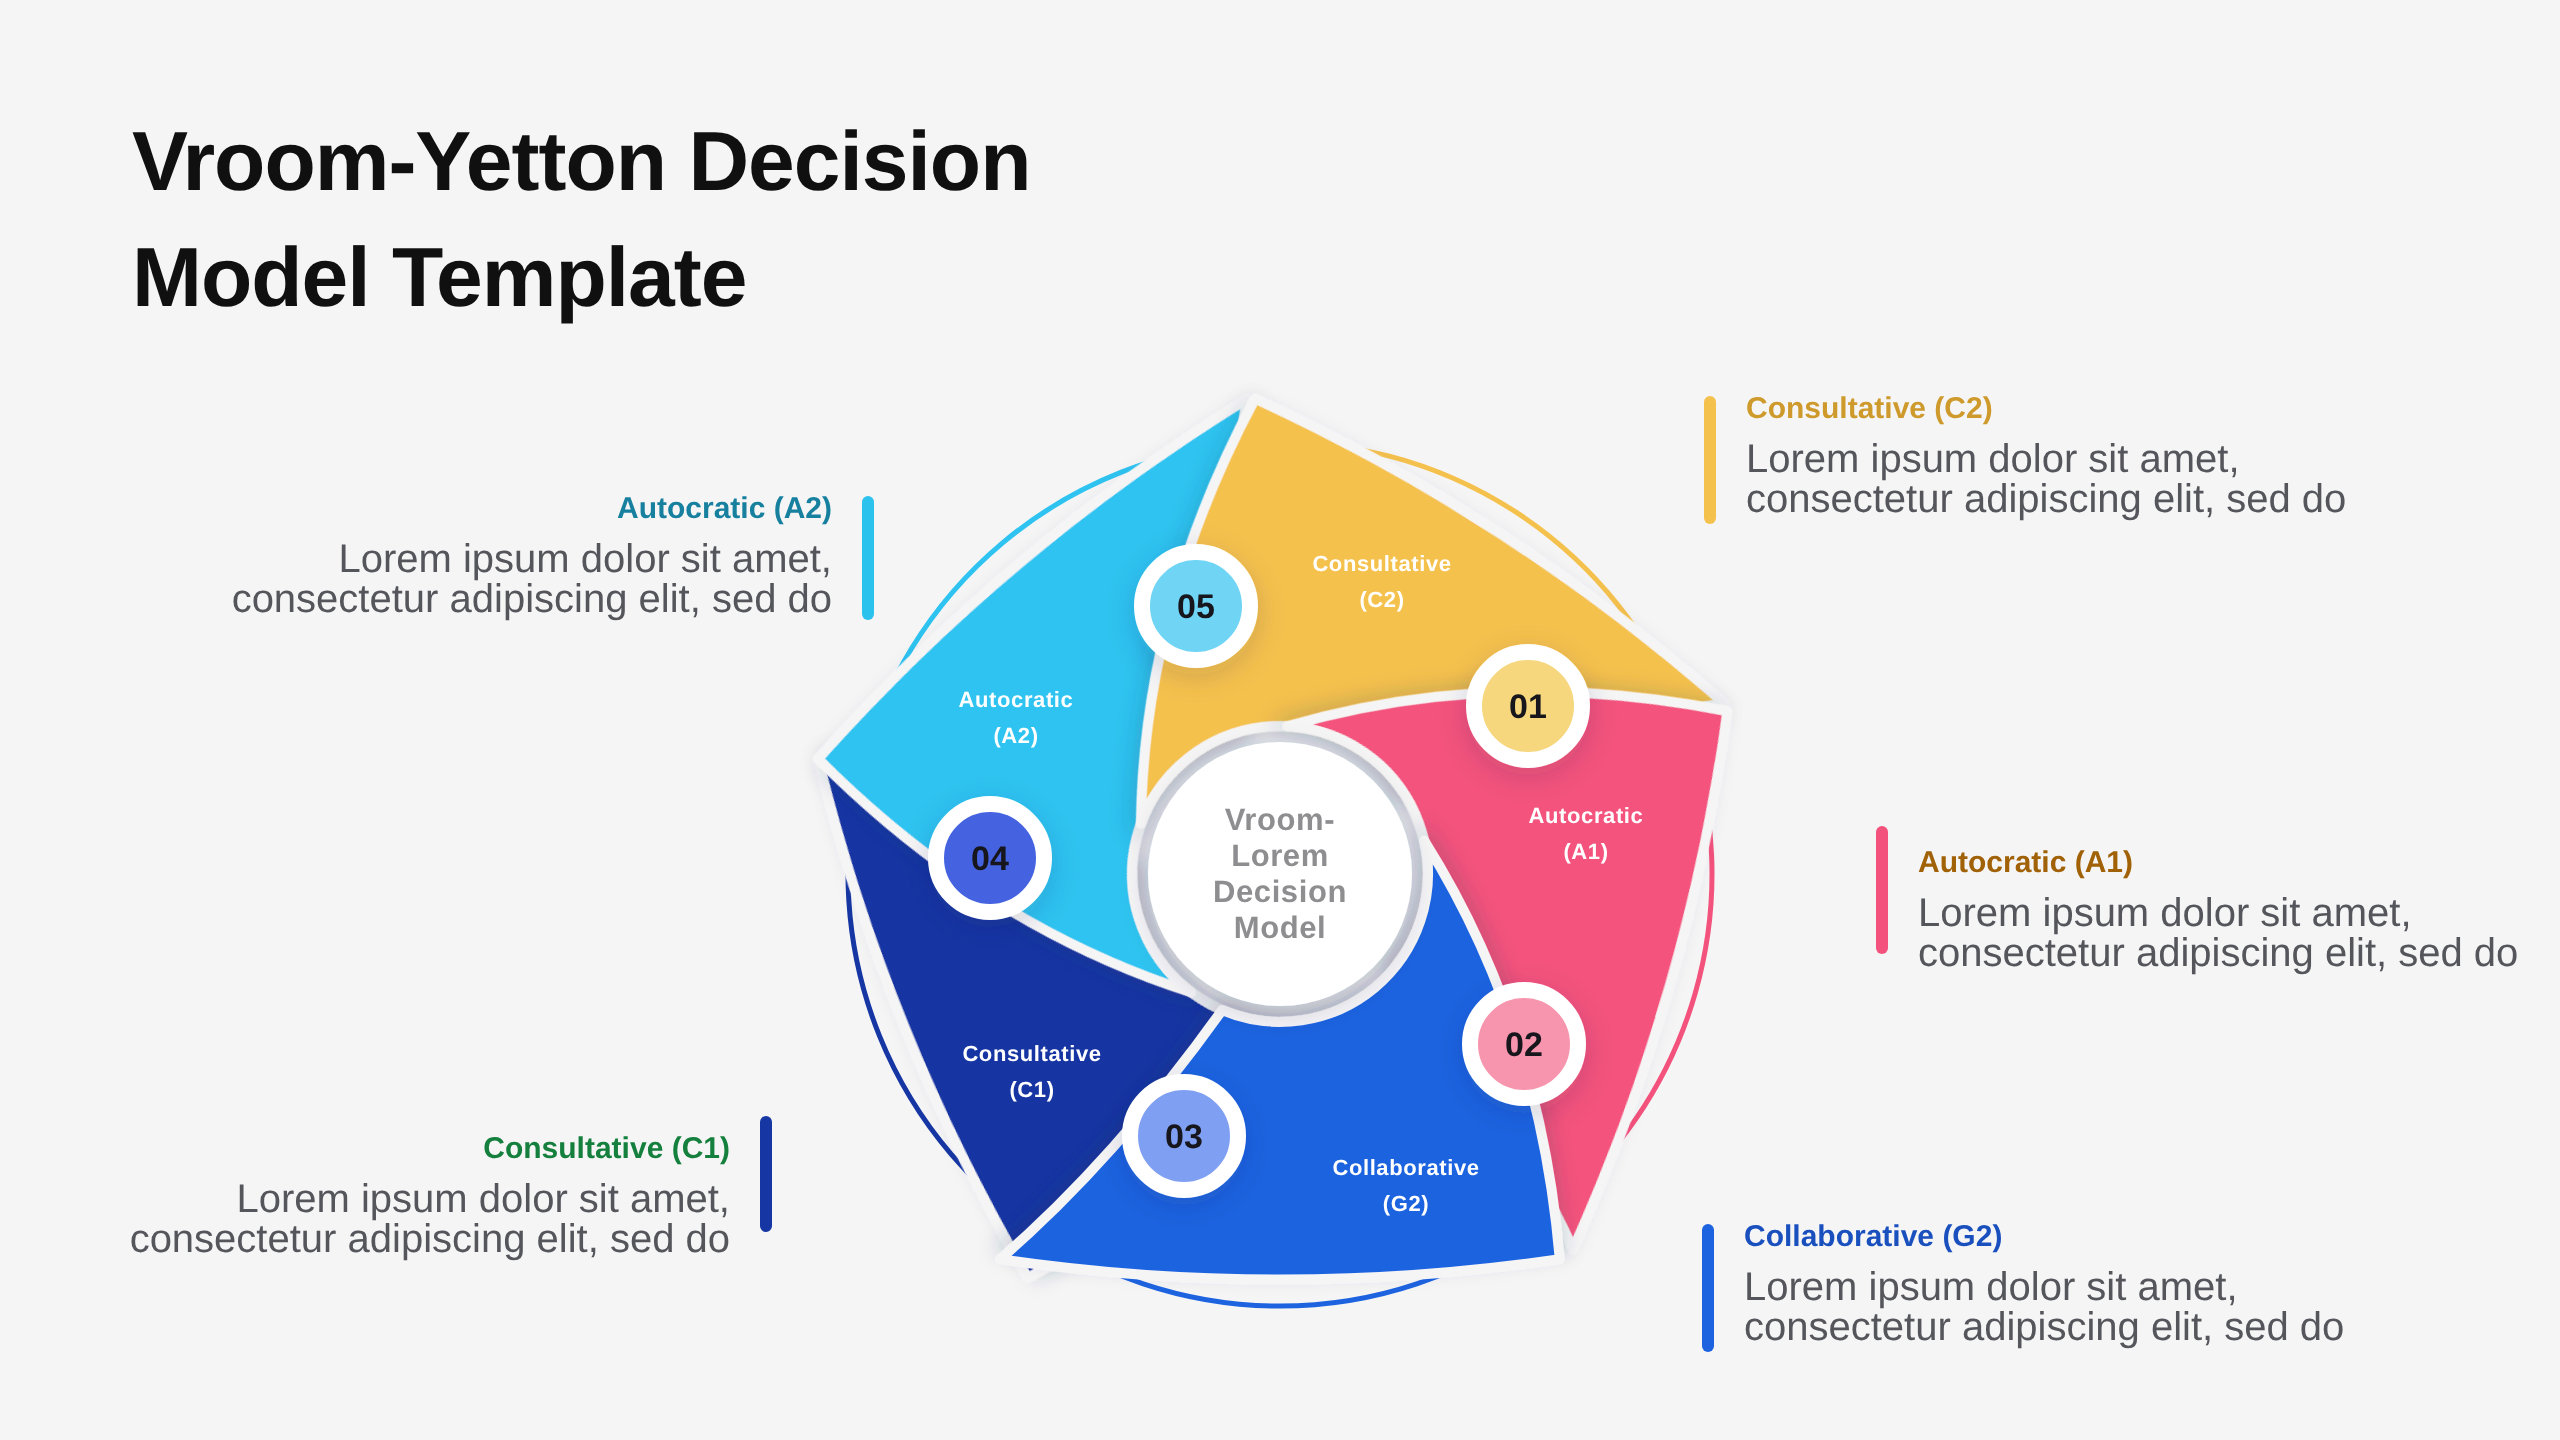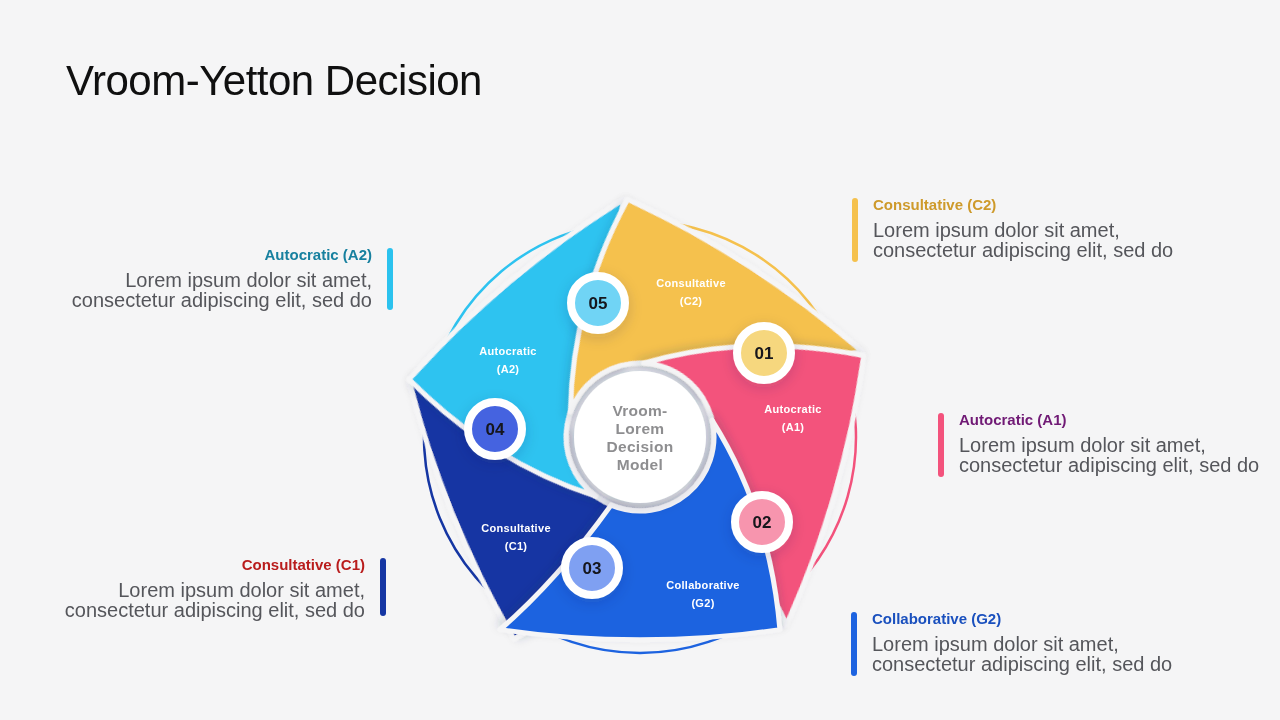--- a/index.html
+++ b/index.html
@@ -9,21 +9,21 @@
     background:#F5F5F6; overflow:hidden;
   }
   .diagram-svg { position:absolute; inset:0; width:1280px; height:720px; }
   .petal { stroke:#F5F5F6; stroke-width:5; stroke-linejoin:round; }
   .ring-arc { fill:none; stroke-width:2.5; }
   .badge-ring { stroke:#FFFFFF; stroke-width:8; }
   .badge-num { font:700 17px "Liberation Sans", sans-serif; fill:#15151A; text-anchor:middle; }
 
   .page-title {
     position:absolute; left:66px; top:52px;
-    font-size:42px; line-height:58px; font-weight:400;
+    font-size:42px; line-height:58px; font-weight:700;
     color:#101010; letter-spacing:-0.5px;
   }
 
   .center-label {
     position:absolute; left:640px; top:438px; transform:translate(-50%,-50%);
     text-align:center; font-weight:700; font-size:15.5px; line-height:18px;
     letter-spacing:0.3px; width:110px;
   }
 
   .petal-label {
@@ -109,20 +109,21 @@
       <text y="6" class="badge-num">04</text>
     </g>
     <g transform="translate(598,303)" filter="url(#softShadow)">
       <circle r="27" class="badge-ring" fill="#6FD4F5"></circle>
       <text y="6" class="badge-num">05</text>
     </g>
   </svg>
 
   <div class="page-title">
     <div>Vroom-Yetton Decision</div>
+    <div>Model Template</div>
   </div>
 
   <div class="center-label" style="color: rgb(142, 142, 144);">
     <div>Vroom-</div>
     <div>Lorem</div>
     <div>Decision</div>
     <div>Model</div>
   </div>
 
   <div class="petal-label" style="left:516px;top:537px">
@@ -139,51 +140,51 @@
   </div>
   <div class="petal-label" style="left:793px;top:418px">
     <div>Autocratic</div>
     <div>(A1)</div>
   </div>
   <div class="petal-label" style="left:703px;top:594px">
     <div>Collaborative</div>
     <div>(G2)</div>
   </div>
 
-  <div class="callout left-side" style="top:246px;right:887px">
+  <div class="callout left-side" style="top:246px;right:843px">
     <div class="callout-text">
       <div class="callout-heading" style="color: rgb(23, 128, 159);">Autocratic (A2)</div>
       <div class="callout-body">Lorem ipsum dolor sit amet,</div>
       <div class="callout-body">consectetur adipiscing elit, sed do</div>
     </div>
     <div class="callout-bar" style="height: 62px; background: rgb(43, 194, 238);"></div>
   </div>
 
   <div class="callout left-side" style="top:556px;right:894px">
     <div class="callout-text">
-      <div class="callout-heading" style="color: #b91c1c;">Consultative (C1)</div>
+      <div class="callout-heading" style="color: #15803d; margin-top: 10px;">Consultative (C1)</div>
       <div class="callout-body">Lorem ipsum dolor sit amet,</div>
       <div class="callout-body">consectetur adipiscing elit, sed do</div>
     </div>
     <div class="callout-bar" style="height: 58px; background: rgb(21, 54, 163);"></div>
   </div>
 
   <div class="callout right-side" style="top:196px;left:852px">
     <div class="callout-bar" style="height: 64px; background: rgb(245, 193, 77);"></div>
     <div class="callout-text">
       <div class="callout-heading" style="color: rgb(206, 154, 43);">Consultative (C2)</div>
       <div class="callout-body">Lorem ipsum dolor sit amet,</div>
       <div class="callout-body">consectetur adipiscing elit, sed do</div>
     </div>
   </div>
 
   <div class="callout right-side" style="top:411px;left:938px">
     <div class="callout-bar" style="height: 64px; background: rgb(243, 82, 124);"></div>
     <div class="callout-text">
-      <div class="callout-heading" style="color: #701a75;">Autocratic (A1)</div>
+      <div class="callout-heading" style="color: #a16207; margin-top: 12px;">Autocratic (A1)</div>
       <div class="callout-body">Lorem ipsum dolor sit amet,</div>
       <div class="callout-body">consectetur adipiscing elit, sed do</div>
     </div>
   </div>
 
   <div class="callout right-side" style="top:610px;left:851px">
     <div class="callout-bar" style="height: 64px; background: rgb(29, 99, 224);"></div>
     <div class="callout-text">
       <div class="callout-heading" style="color: rgb(26, 80, 190);">Collaborative (G2)</div>
       <div class="callout-body">Lorem ipsum dolor sit amet,</div>

